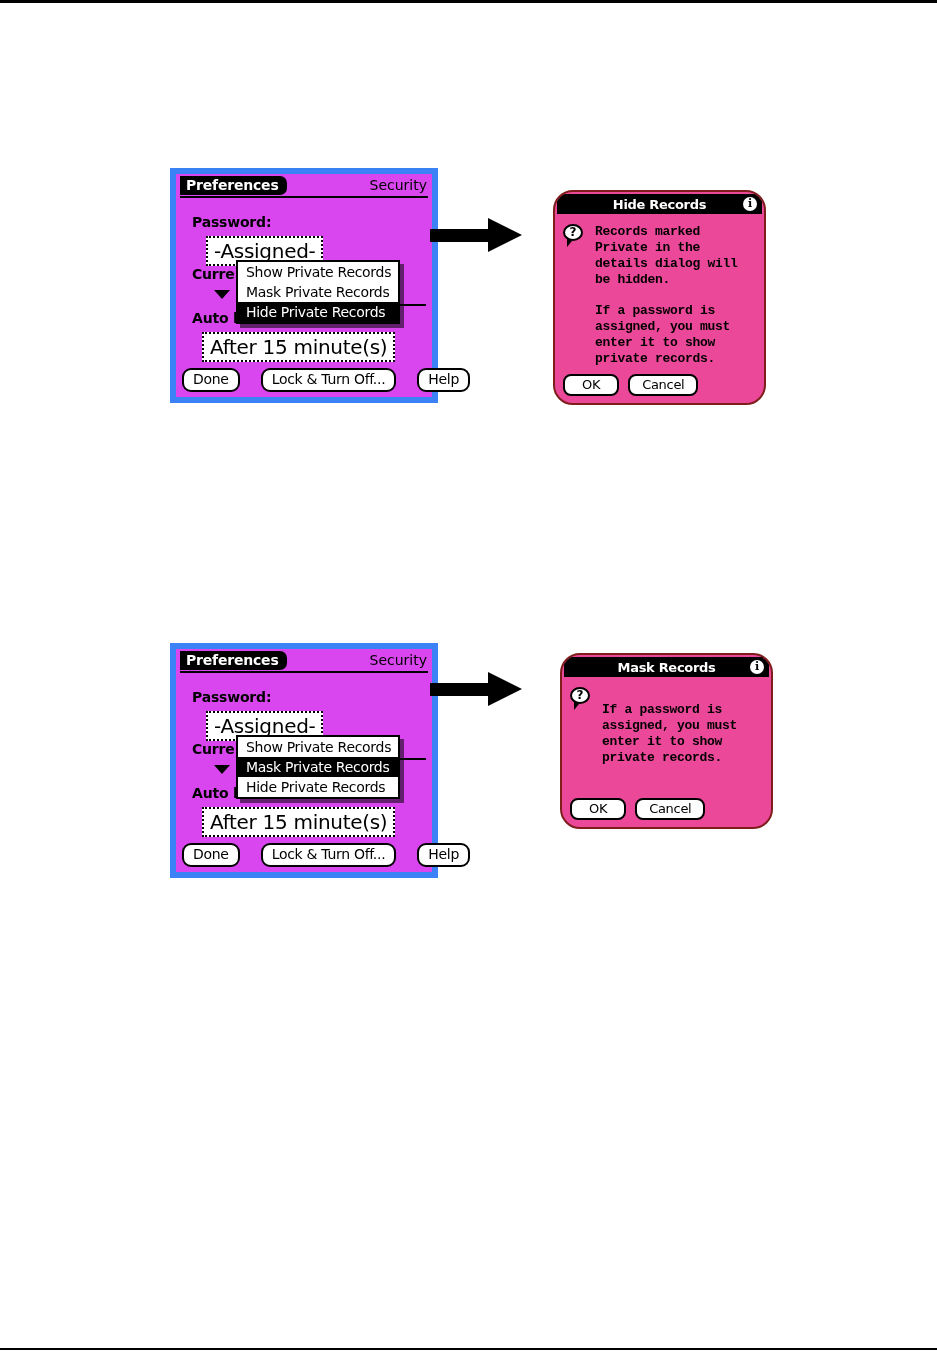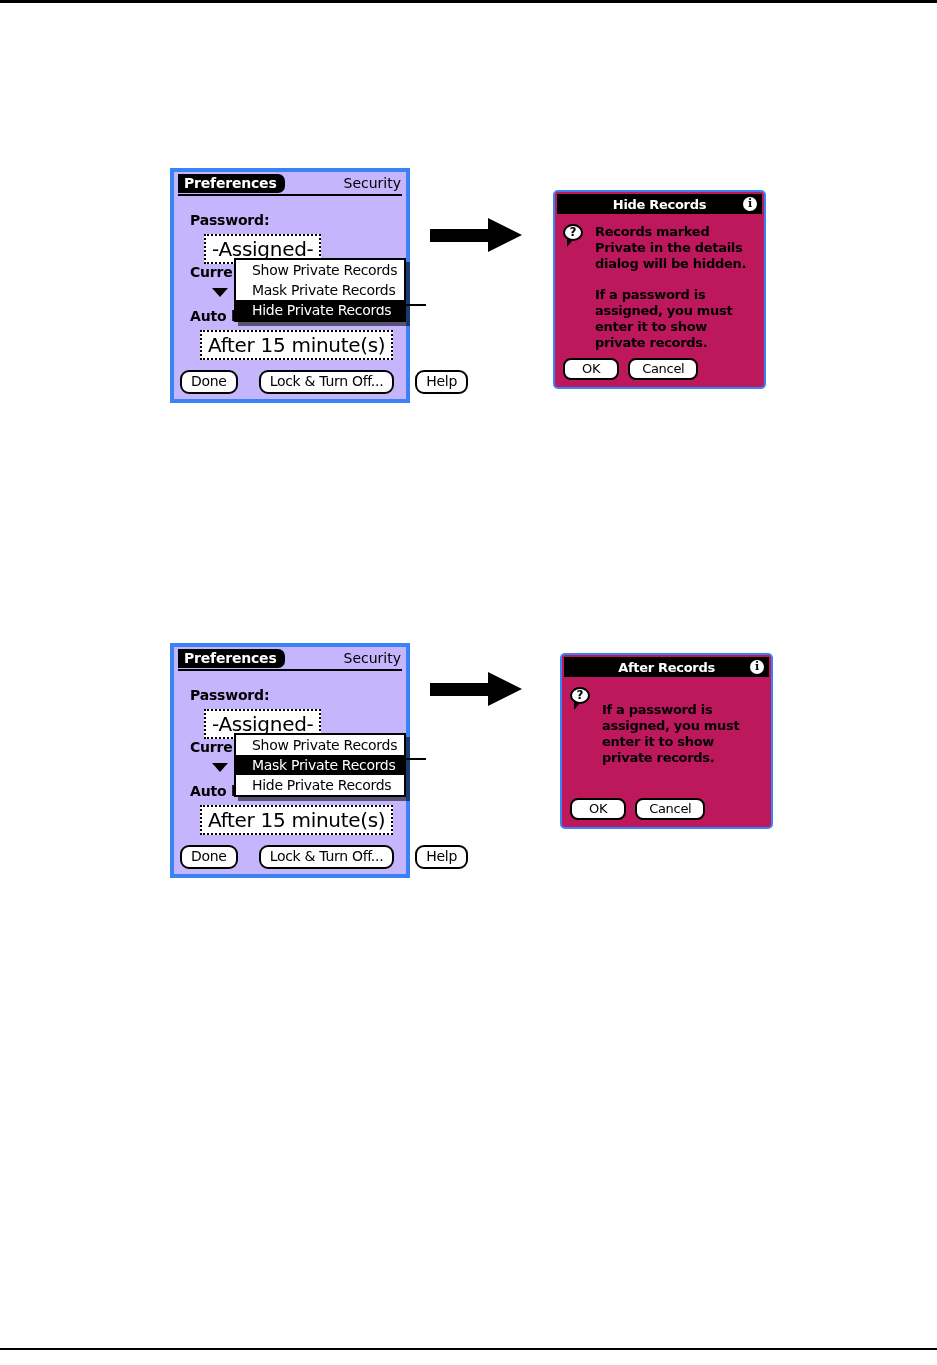--- a/index.html
+++ b/index.html
@@ -24,24 +24,24 @@
     width: 937px;
     height: 3px;
     background: #000000;
   }
   .page-rule.top    { top: 0px; }
   .page-rule.bottom { top: 1348px; height: 2px; }
 
   
   .palm-screen {
     position: absolute;
-    width: 240px;
+    width: 268px;
     height: 235px;
-    border: 4px solid #3b82f6;
-    background: #c4b5fd;
+    border: 6px solid #3b82f6;
+    background: #d946ef;
     box-sizing: border-box;
   }
   .palm-screen.panel-1 { left: 170px; top: 168px; }
   .palm-screen.panel-2 { left: 170px; top: 643px; }
 
   
   .palm-titlebar {
     position: relative;
     height: 20px;
     margin: 2px 4px 0 4px;
@@ -131,21 +131,21 @@
     top: 62px;
     border: 2px solid #000000;
     background: #ffffff;
     box-shadow: 4px 4px 0 rgba(0,0,0,0.55);
     z-index: 8;
   }
   .popup-item {
     font-size: 14px;
     line-height: 20px;
     height: 20px;
-    padding: 0 7px 0 16px;
+    padding: 0 7px 0 8px;
     white-space: nowrap;
     letter-spacing: -0.3px;
     background: #ffffff;
     color: #000000;
   }
   .popup-item.selected {
     background: #000000;
     color: #ffffff;
   }
 
@@ -205,23 +205,23 @@
     background: #000000;
     z-index: 9;
   }
   .leader-1 { left: 348px; top: 304px; width: 78px; }
   .leader-2 { left: 348px; top: 758px; width: 78px; }
 
   
   .palm-dialog {
     position: absolute;
     width: 213px;
-    border: 2px solid #3b82f6;
-    border-radius: 5px;
-    background: #be185d;
+    border: 2px solid #7f1d1d;
+    border-radius: 20px;
+    background: #ec4899;
     box-sizing: border-box;
     overflow: hidden;
   }
   .dialog-1 { left: 553px; top: 190px; }
   .dialog-2 { left: 560px; top: 653px; }
 
   .dialog-titlebar {
     position: relative;
     height: 20px;
     margin: 2px 2px 0 2px;
@@ -297,20 +297,21 @@
     font-weight: bold;
     color: #000000;
   }
 
   .dialog-text {
     margin-left: 32px;
     font-size: 13px;
     font-weight: bold;
     line-height: 16px;
     letter-spacing: -0.3px;
+    font-family: Liberation Mono, monospace;
   }
   .dialog-text p { margin: 0; }
   .dialog-text p.para-gap { margin-top: 15px; }
 
   .dialog-buttonbar {
     display: flex;
     gap: 9px;
     padding: 3px 0 7px 8px;
     align-items: center;
   }
@@ -431,21 +432,21 @@
 
 <div class="leader leader-2"></div>
 
 <div class="block-arrow arrow-2">
   <div class="shaft"></div>
   <div class="head"></div>
 </div>
 
 <div class="palm-dialog dialog-2">
   <div class="dialog-titlebar">
-    <span class="dialog-title">After Records</span>
+    <span class="dialog-title">Mask Records</span>
     <span class="info-icon">i</span>
   </div>
   <div class="dialog-body">
     <div class="query-icon">
       <div class="bubble"></div>
       <div class="tail"></div>
       <div class="qmark">?</div>
     </div>
     <div class="dialog-text">
       <p class="para-gap">If a password is assigned, you must enter it to show private records.</p>

